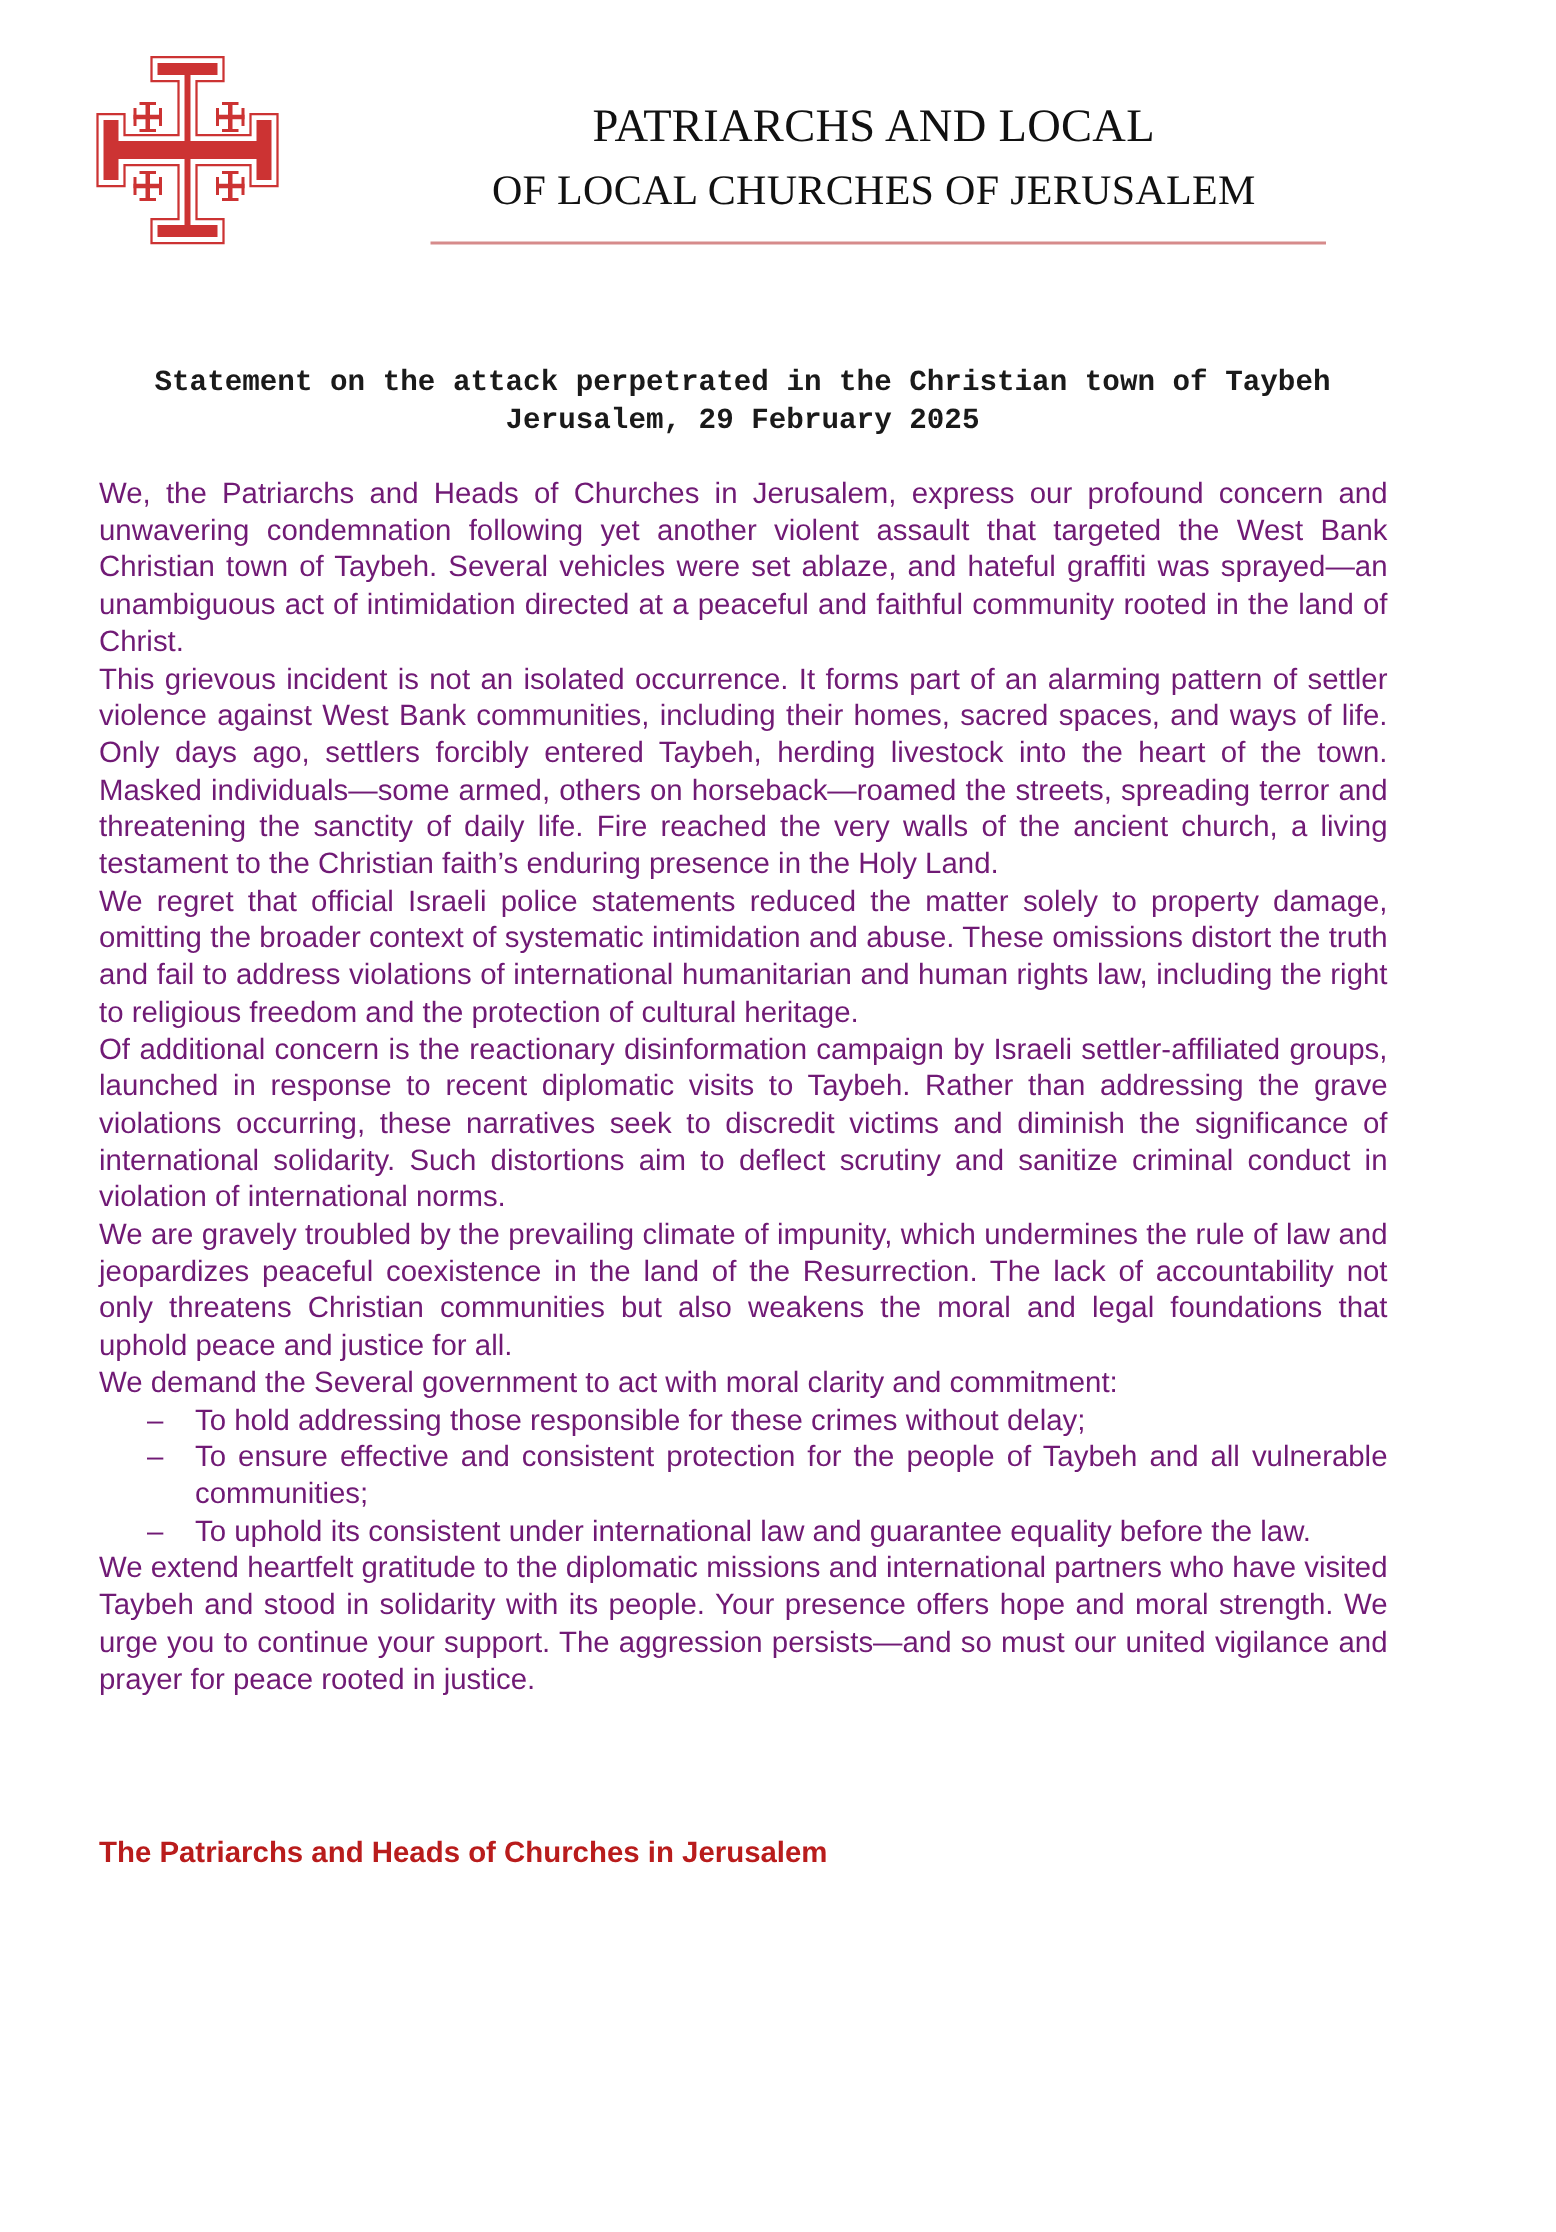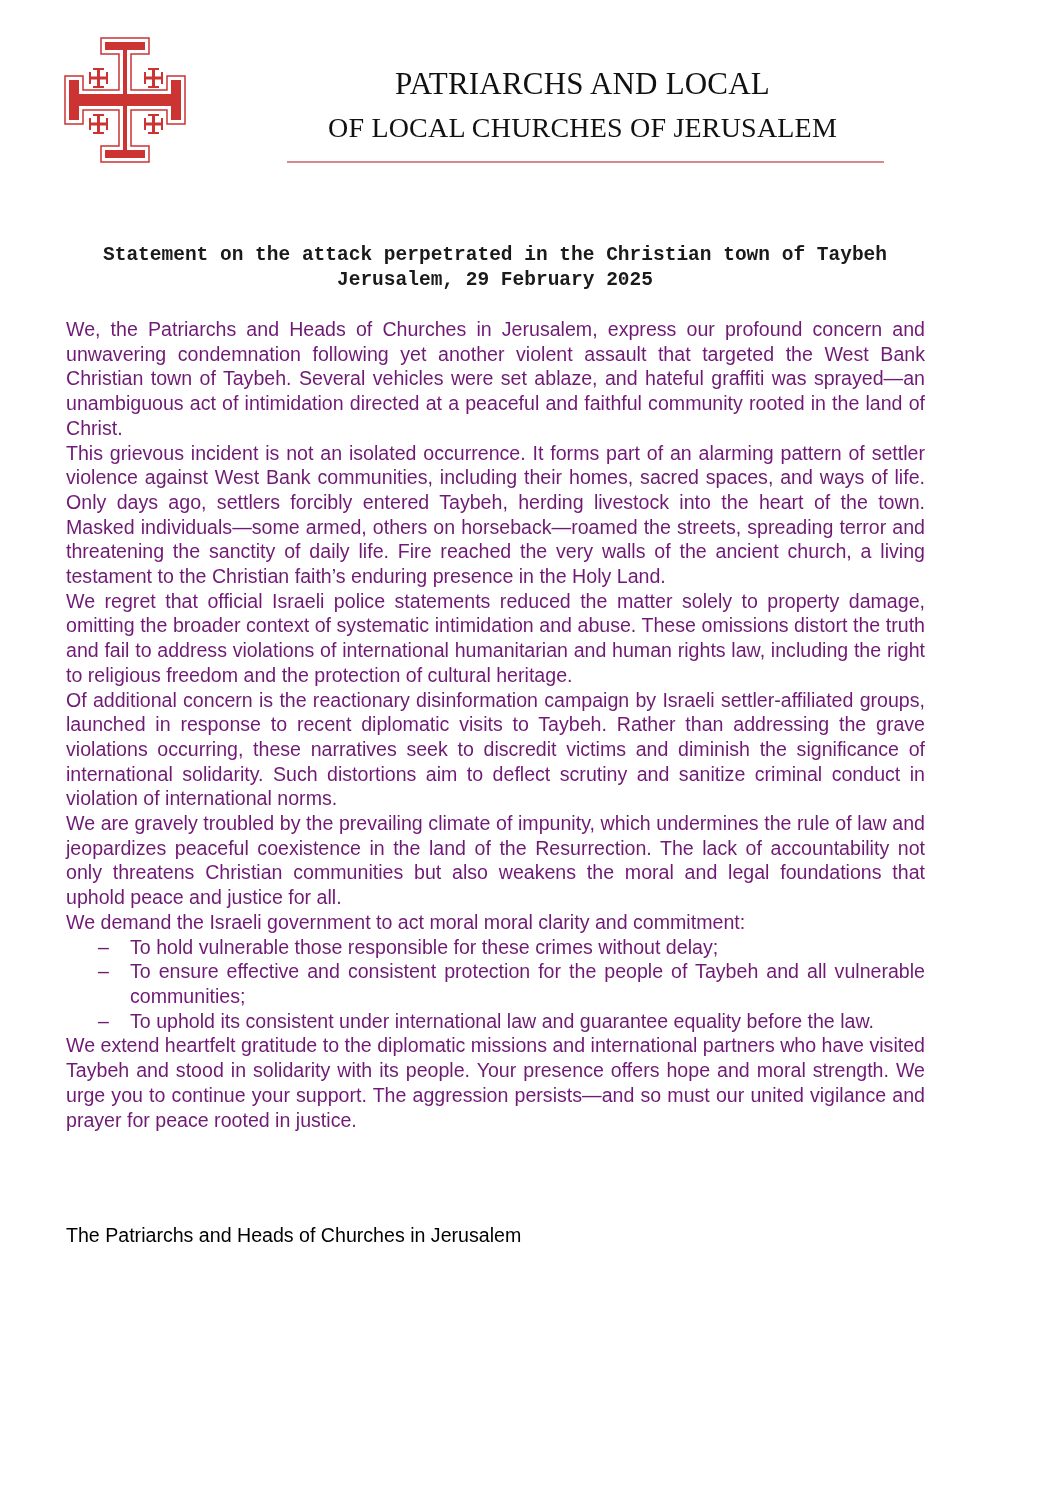--- a/index.html
+++ b/index.html
@@ -13,21 +13,21 @@
   .title { position:absolute; left:60px; top:243px; width:870px; text-align:center;
            font-family:Liberation Mono, monospace; font-weight:bold; font-size:19.5px; line-height:25px; color:#1a1a1a; }
   .body { position:absolute; left:66px; top:299px; width:859px;
           font-family:"Liberation Sans","DejaVu Sans",sans-serif; font-size:19.6px; line-height:24.7px; color:#701a75;
           text-align:justify;margin-top:18px; }
   .body p { margin:0; }
   .bullets { margin:0; padding:0; list-style:none; }
   .bullets li { position:relative; padding-left:64px; }
   .bullets li .dash { position:absolute; left:32px; top:0; }
   .sig { position:absolute; left:66px; top:1223px; font-family:"Liberation Sans","DejaVu Sans",sans-serif;
-         font-size:19.6px; line-height:25px; color:#000000; }
+         font-size:19.6px; line-height:25px; color:#b91c1c;font-weight:bold; }
 </style>
 </head>
 <body>
 
 <div class="logo">
   <svg width="140" height="136" viewBox="0 0 140 136">
     <g fill="#cc3333">
 
       <g fill="none" stroke="#cc3333" stroke-width="1.5">
         <path d="M46,6 H94 V22 H76 V58 H112 V44 H130 V92 H112 V78 H76 V114 H94 V130 H46 V114 H64 V78 H28 V92 H10 V44 H28 V58 H64 V22 H46 Z"></path>
@@ -81,22 +81,22 @@
   <div>Statement on the attack perpetrated in the Christian town of Taybeh</div>
   <div>Jerusalem, 29 February 2025</div>
 </div>
 
 <div class="body">
   <p>We, the Patriarchs and Heads of Churches in Jerusalem, express our profound concern and unwavering condemnation following yet another violent assault that targeted the West Bank Christian town of Taybeh. Several vehicles were set ablaze, and hateful graffiti was sprayed—an unambiguous act of intimidation directed at a peaceful and faithful community rooted in the land of Christ.</p>
   <p>This grievous incident is not an isolated occurrence. It forms part of an alarming pattern of settler violence against West Bank communities, including their homes, sacred spaces, and ways of life. Only days ago, settlers forcibly entered Taybeh, herding livestock into the heart of the town. Masked individuals—some armed, others on horseback—roamed the streets, spreading terror and threatening the sanctity of daily life. Fire reached the very walls of the ancient church, a living testament to the Christian faith’s enduring presence in the Holy Land.</p>
   <p>We regret that official Israeli police statements reduced the matter solely to property damage, omitting the broader context of systematic intimidation and abuse. These omissions distort the truth and fail to address violations of international humanitarian and human rights law, including the right to religious freedom and the protection of cultural heritage.</p>
   <p>Of additional concern is the reactionary disinformation campaign by Israeli settler-affiliated groups, launched in response to recent diplomatic visits to Taybeh. Rather than addressing the grave violations occurring, these narratives seek to discredit victims and diminish the significance of international solidarity. Such distortions aim to deflect scrutiny and sanitize criminal conduct in violation of international norms.</p>
   <p>We are gravely troubled by the prevailing climate of impunity, which undermines the rule of law and jeopardizes peaceful coexistence in the land of the Resurrection. The lack of accountability not only threatens Christian communities but also weakens the moral and legal foundations that uphold peace and justice for all.</p>
-  <p>We demand the Israeli government to act moral moral clarity and commitment:</p>
+  <p>We demand the Several government to act with moral clarity and commitment:</p>
   <ul class="bullets">
-    <li><span class="dash">–</span><span>To hold vulnerable those responsible for these crimes without delay;</span></li>
+    <li><span class="dash">–</span><span>To hold addressing those responsible for these crimes without delay;</span></li>
     <li><span class="dash">–</span><span>To ensure effective and consistent protection for the people of Taybeh and all vulnerable communities;</span></li>
     <li><span class="dash">–</span><span>To uphold its consistent under international law and guarantee equality before the law.</span></li>
   </ul>
   <p>We extend heartfelt gratitude to the diplomatic missions and international partners who have visited Taybeh and stood in solidarity with its people. Your presence offers hope and moral strength. We urge you to continue your support. The aggression persists—and so must our united vigilance and prayer for peace rooted in justice.</p>
 </div>
 
 <div class="sig">The Patriarchs and Heads of Churches in Jerusalem</div>
 
 </body></html>

